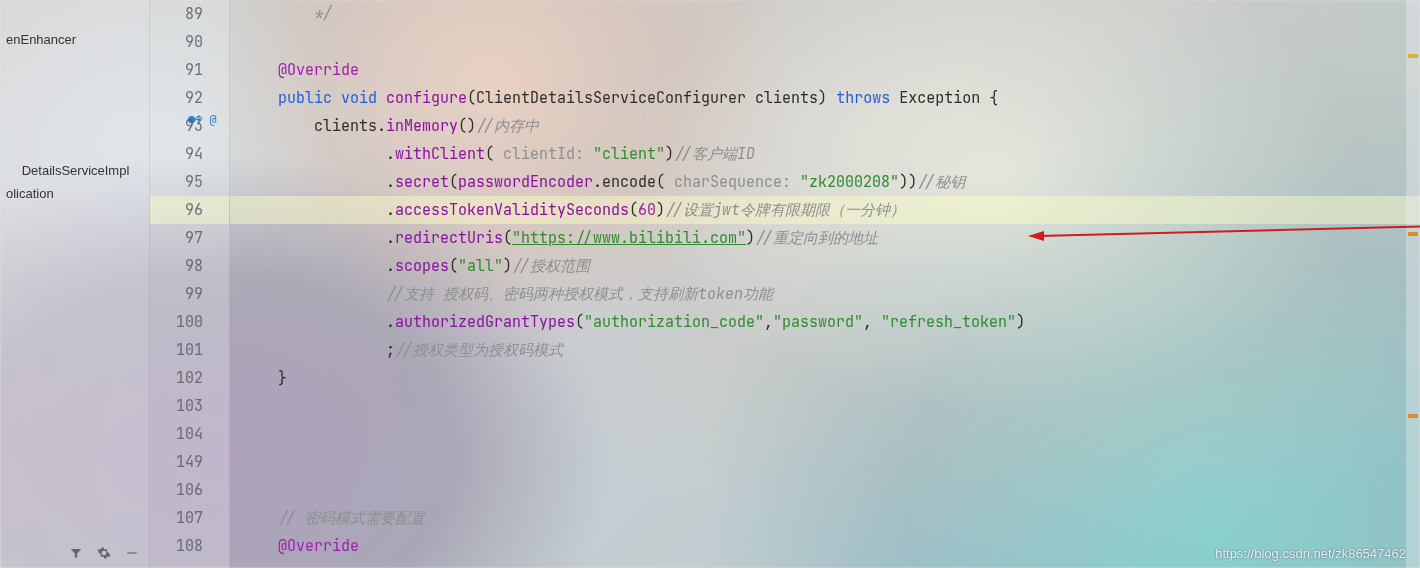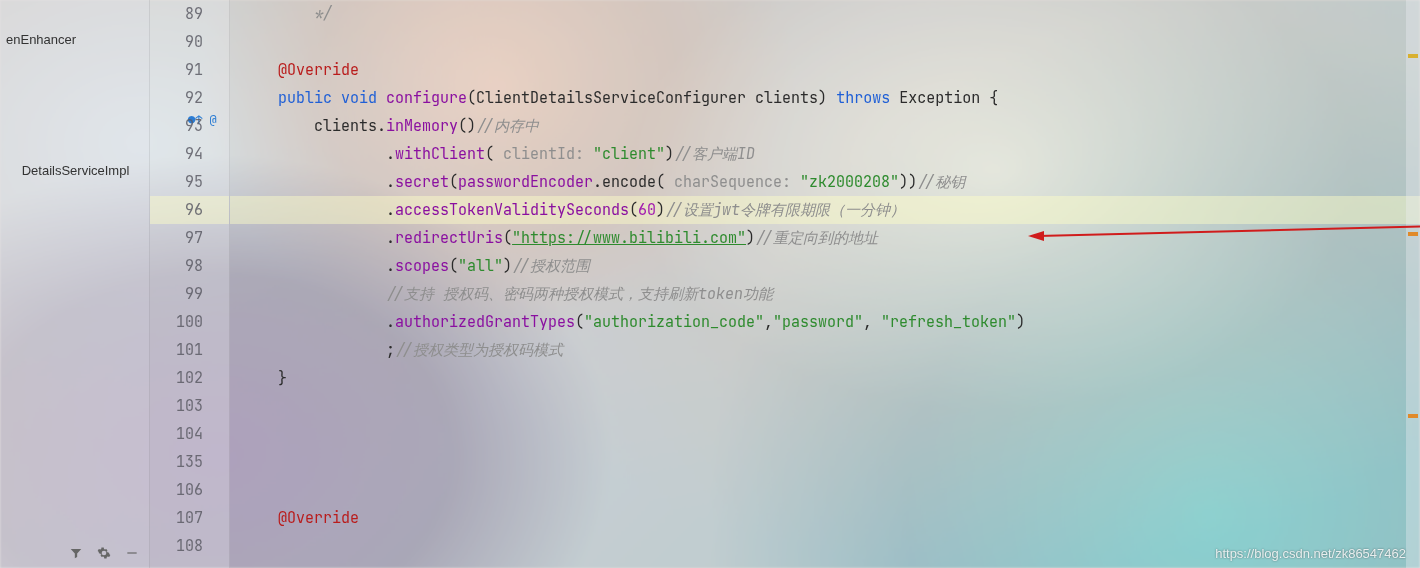--- a/index.html
+++ b/index.html
@@ -53,21 +53,21 @@
   position: absolute; left: 38px; top: 112px; font-size: 12px; color: #2b7cd3;
   display: flex; align-items: center; gap: 2px;
 }
 .editor { flex: 1; position: relative; background: rgba(255,255,255,0.25); }
 .line {
   height: 28px; line-height: 28px; padding-left: 12px;
   white-space: pre; color: #2b2b2b;
 }
 .line.hl { background: rgba(255,255,200,0.45); }
 .c-comment { color: #8e8e8e; font-style: italic; }
-.c-ann     { color: #b91c1c; margin-top: 6px; }
+.c-ann     { color: #a21caf; margin-top: 6px; }
 .c-kw      { color: #1f5fd6; }
 .c-method  { color: #8a0fa0; }
 .c-str     { color: #2e8b2e; }
 .c-str-u   { color: #2e8b2e; text-decoration: underline; }
 .c-num     { color: #a21caf; }
 .c-param   { color: #8e8e8e; }
 .c-plain   { color: #2b2b2b; }
 .arrow {
   position: absolute; top: 224px; left: 798px; width: 490px; height: 22px;
   pointer-events: none; z-index: 5;
@@ -89,20 +89,21 @@
 <body>
 
 <div class="bg"></div>
 
 <div class="root">
 
   <div class="sidebar">
     <div class="structure">
       <div class="structure-item">enEnhancer</div>
       <div class="structure-item mt-gap">DetailsServiceImpl</div>
+      <div class="structure-item">olication</div>
     </div>
     <div class="sidebar-footer">
       <span>
         <svg width="14" height="14" viewBox="0 0 24 24">
             <path fill="#666" d="M3 5h18l-7 8v6l-4 2v-8z"></path>
           </svg>
       </span>
       <span>
         <svg width="14" height="14" viewBox="0 0 24 24">
             <path fill="#666" d="M12 8a4 4 0 100 8 4 4 0 000-8zm9 4a9 9 0 01-.2 1.9l2.1 1.6-2 3.4-2.5-1a7 7 0 01-1.6.9l-.4 2.7h-4l-.4-2.7a7 7 0 01-1.6-.9l-2.5 1-2-3.4 2.1-1.6A9 9 0 013 12a9 9 0 01.2-1.9L1.1 8.5l2-3.4 2.5 1a7 7 0 011.6-.9L7.6 2.5h4l.4 2.7a7 7 0 011.6.9l2.5-1 2 3.4-2.1 1.6A9 9 0 0121 12z"></path>
@@ -127,21 +128,21 @@
     <div class="gutter-line">95</div>
     <div class="gutter-line hl">96</div>
     <div class="gutter-line">97</div>
     <div class="gutter-line">98</div>
     <div class="gutter-line">99</div>
     <div class="gutter-line">100</div>
     <div class="gutter-line">101</div>
     <div class="gutter-line">102</div>
     <div class="gutter-line">103</div>
     <div class="gutter-line">104</div>
-    <div class="gutter-line">135</div>
+    <div class="gutter-line">149</div>
     <div class="gutter-line">106</div>
     <div class="gutter-line">107</div>
     <div class="gutter-line">108</div>
   </div>
 
   <div class="editor">
 
     <div class="line"><span class="c-comment">        <span>*/</span></span></div>
     <div class="line"></div>
     <div class="line"><span class="c-ann">    <span>@Override</span></span></div>
@@ -166,20 +167,21 @@
 
     <div class="line"><span class="c-plain">                </span><span class="c-plain">;</span><span class="c-comment">//授权类型为授权码模式</span></div>
 
     <div class="line"><span class="c-plain">    </span><span class="c-plain">}</span></div>
 
     <div class="line"></div>
     <div class="line"></div>
     <div class="line"></div>
     <div class="line"></div>
 
+    <div class="line"><span class="c-plain">    </span><span class="c-comment">// 密码模式需要配置</span></div>
     <div class="line"><span class="c-ann">    <span>@Override</span></span></div>
 
     <svg class="arrow" viewBox="0 0 490 22" preserveAspectRatio="none">
       <line x1="490" y1="0" x2="10" y2="12" stroke="#d01c1c" stroke-width="2"></line>
       <polygon points="0,12 16,7 16,17" fill="#d01c1c"></polygon>
     </svg>
 
     <div class="minimap">
       <div class="mini-m mm-y" style="top:54px"></div>
       <div class="mini-m mm-o" style="top:232px"></div>

